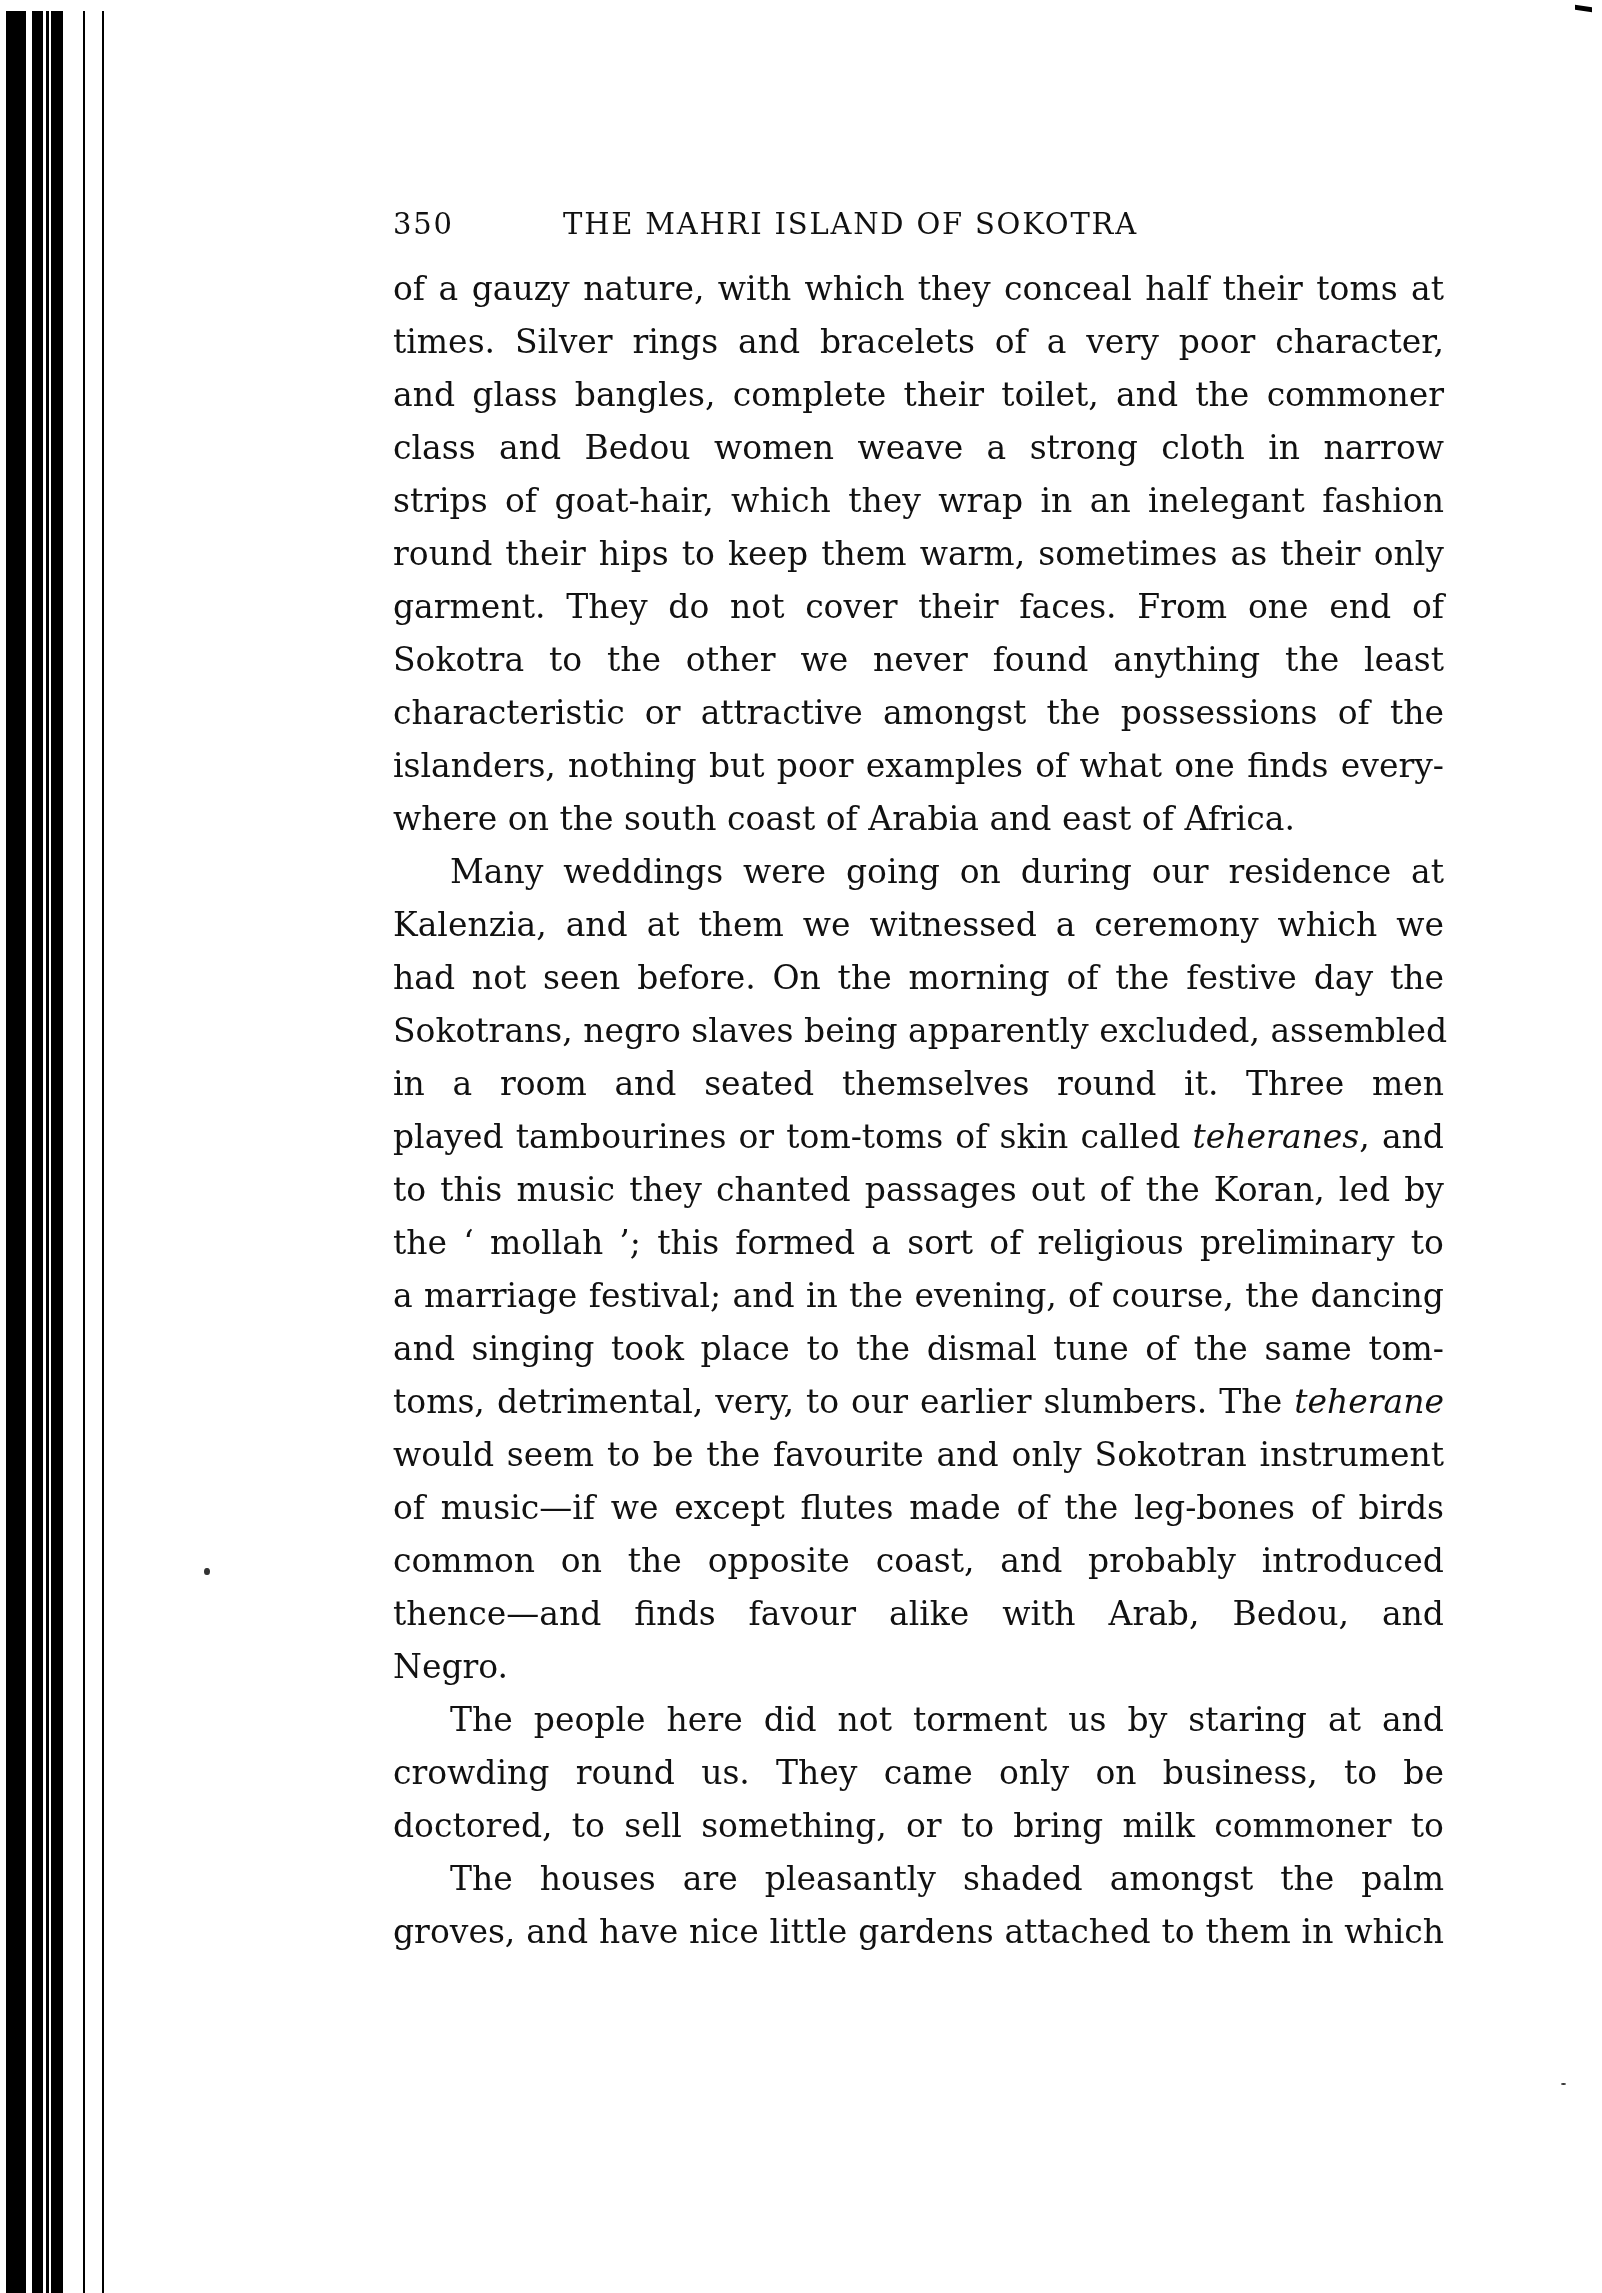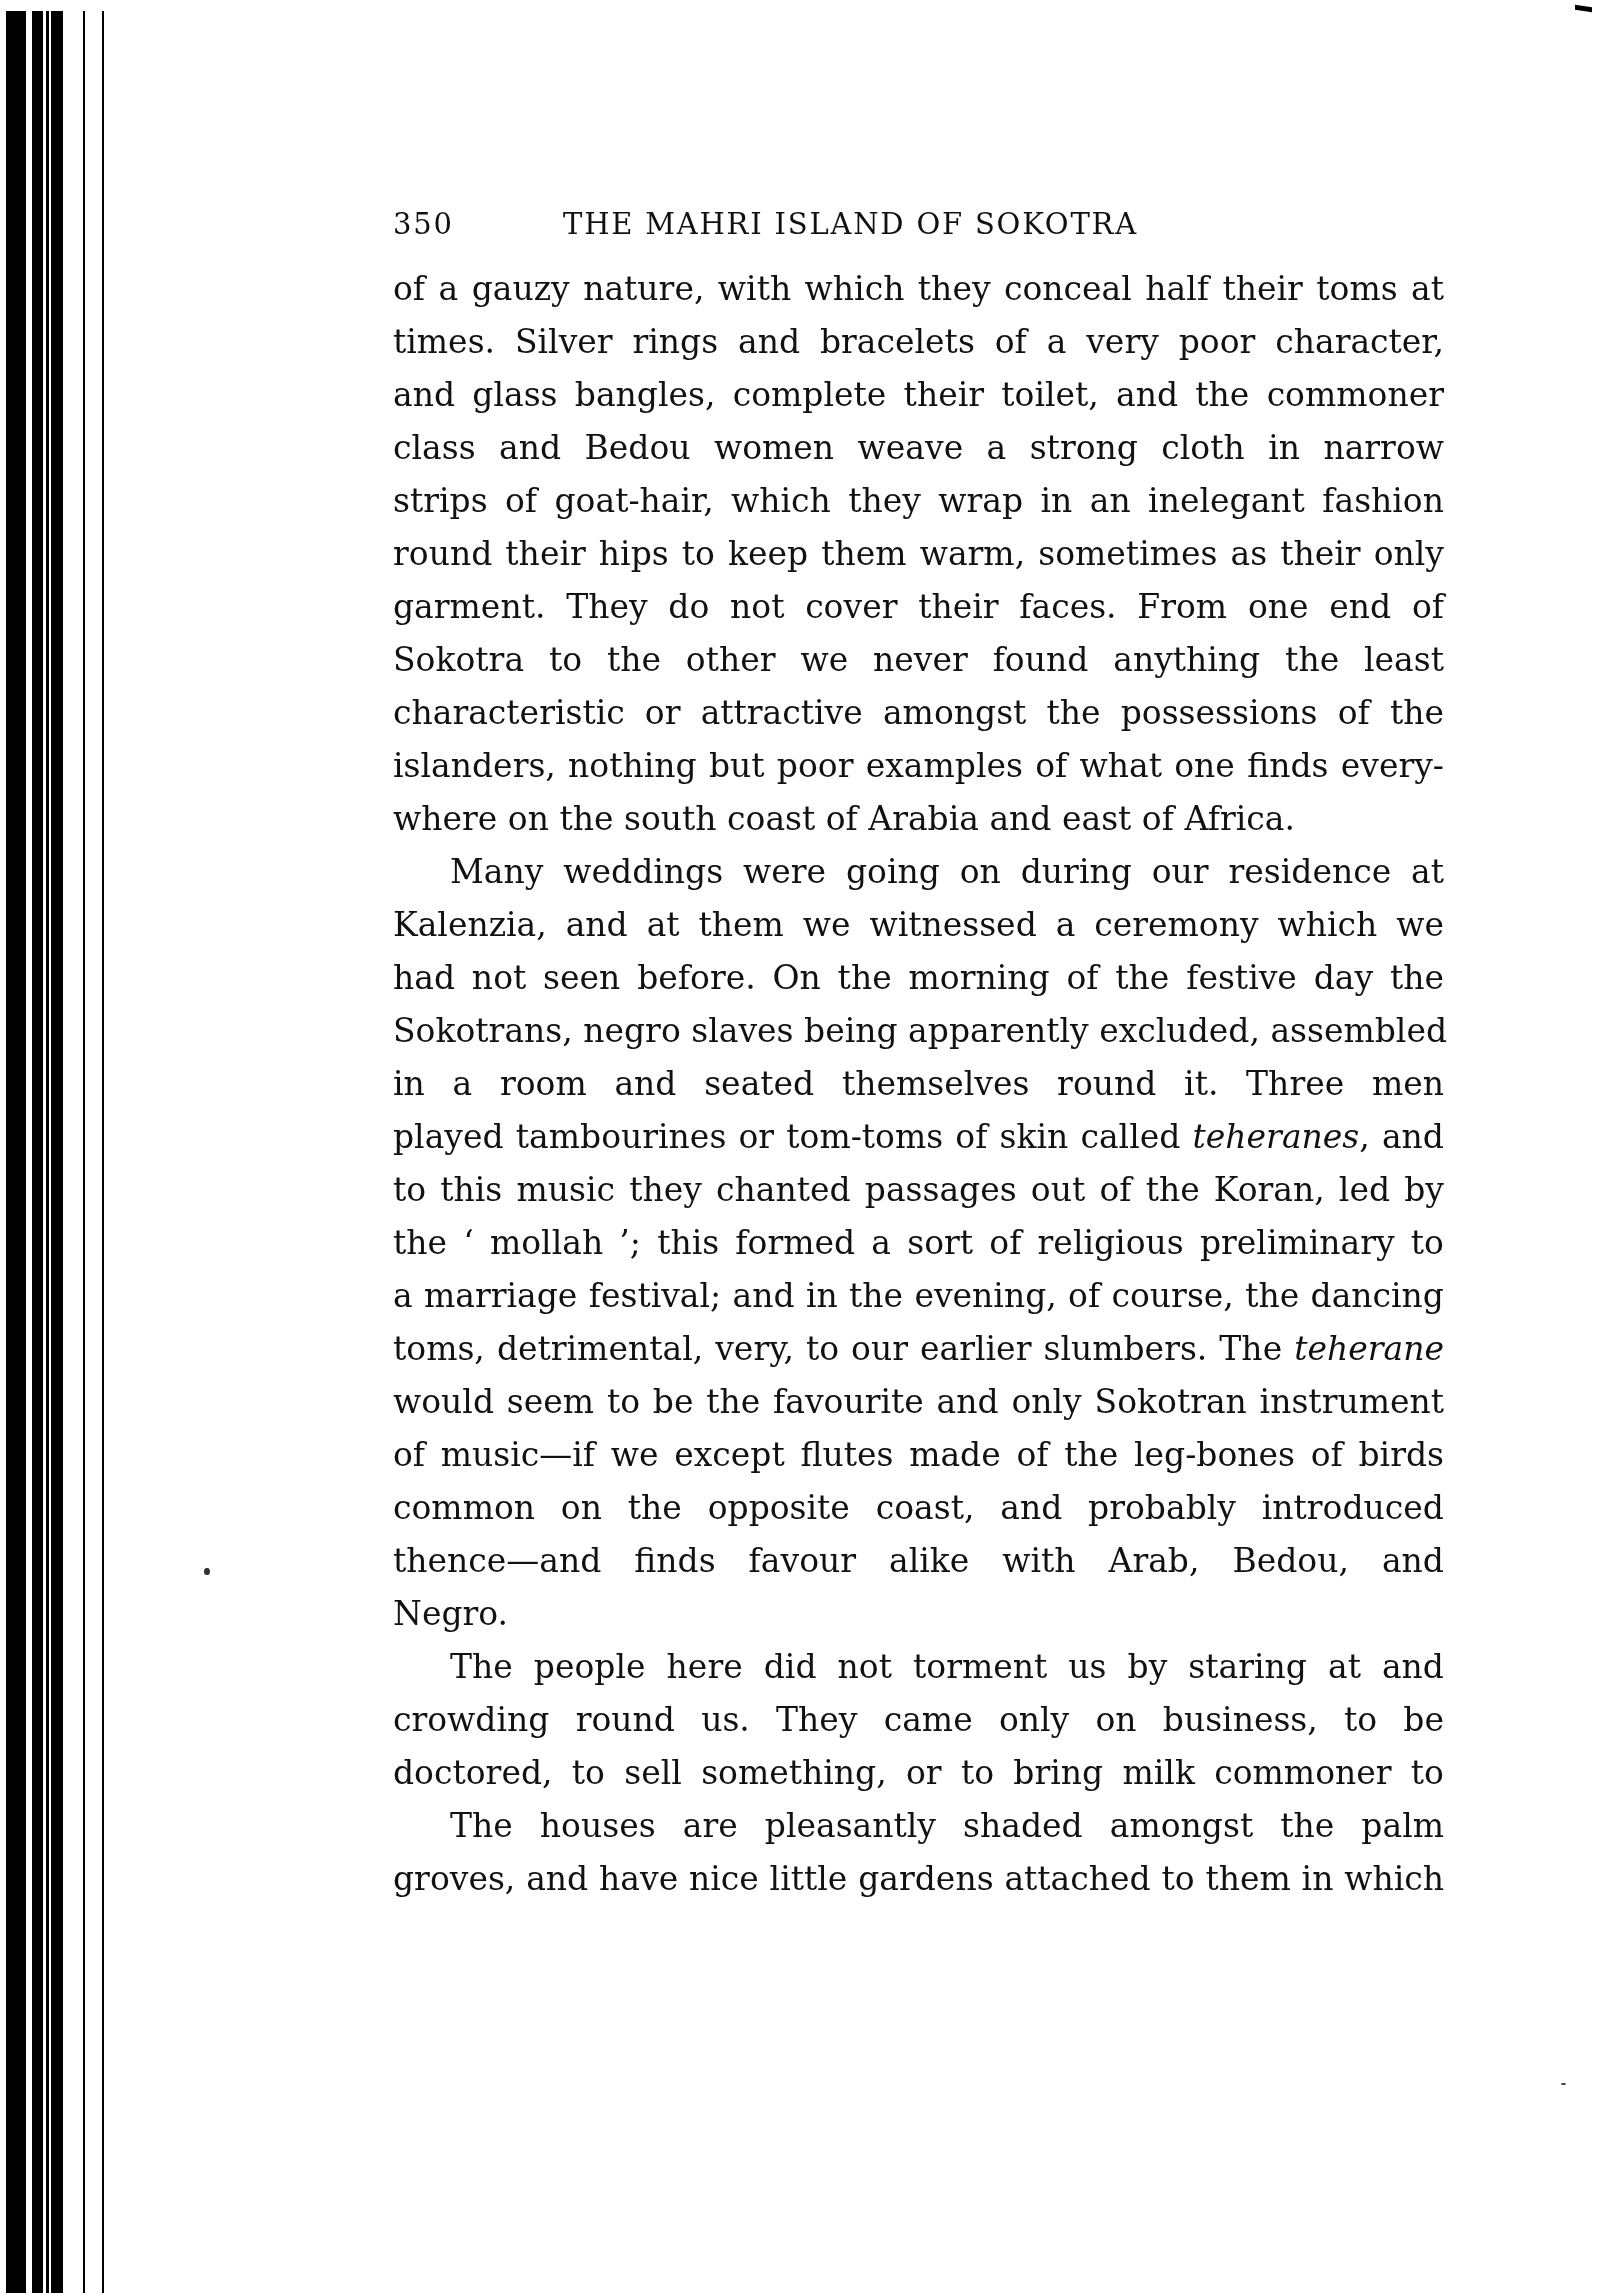--- a/index.html
+++ b/index.html
@@ -57,20 +57,21 @@
       <div class="para">
         <span class="line indent">Many weddings were going on during our residence at</span>
         <span class="line">Kalenzia, and at them we witnessed a ceremony which we</span>
         <span class="line">had not seen before.  On the morning of the festive day the</span>
         <span class="line">Sokotrans, negro slaves being apparently excluded, assembled</span>
         <span class="line">in a room and seated themselves round it.  Three men</span>
         <span class="line">played tambourines or tom-toms of skin called <i>teheranes</i>, and</span>
         <span class="line">to this music they chanted passages out of the Koran, led by</span>
         <span class="line">the ‘ mollah ’;  this formed a sort of religious preliminary to</span>
         <span class="line">a marriage festival;  and in the evening, of course, the dancing</span>
+        <span class="line">and singing took place to the dismal tune of the same tom-</span>
         <span class="line">toms, detrimental, very, to our earlier slumbers.  The <i>teherane</i></span>
         <span class="line">would seem to be the favourite and only Sokotran instrument</span>
         <span class="line">of music—if we except flutes made of the leg-bones of birds</span>
         <span class="line">common on the opposite coast, and probably introduced</span>
         <span class="line">thence—and finds favour alike with Arab, Bedou, and</span>
         <span class="line last">Negro.</span>
       </div>
       <div class="para">
         <span class="line indent">The people here did not torment us by staring at and</span>
         <span class="line">crowding round us.  They came only on business, to be</span>

